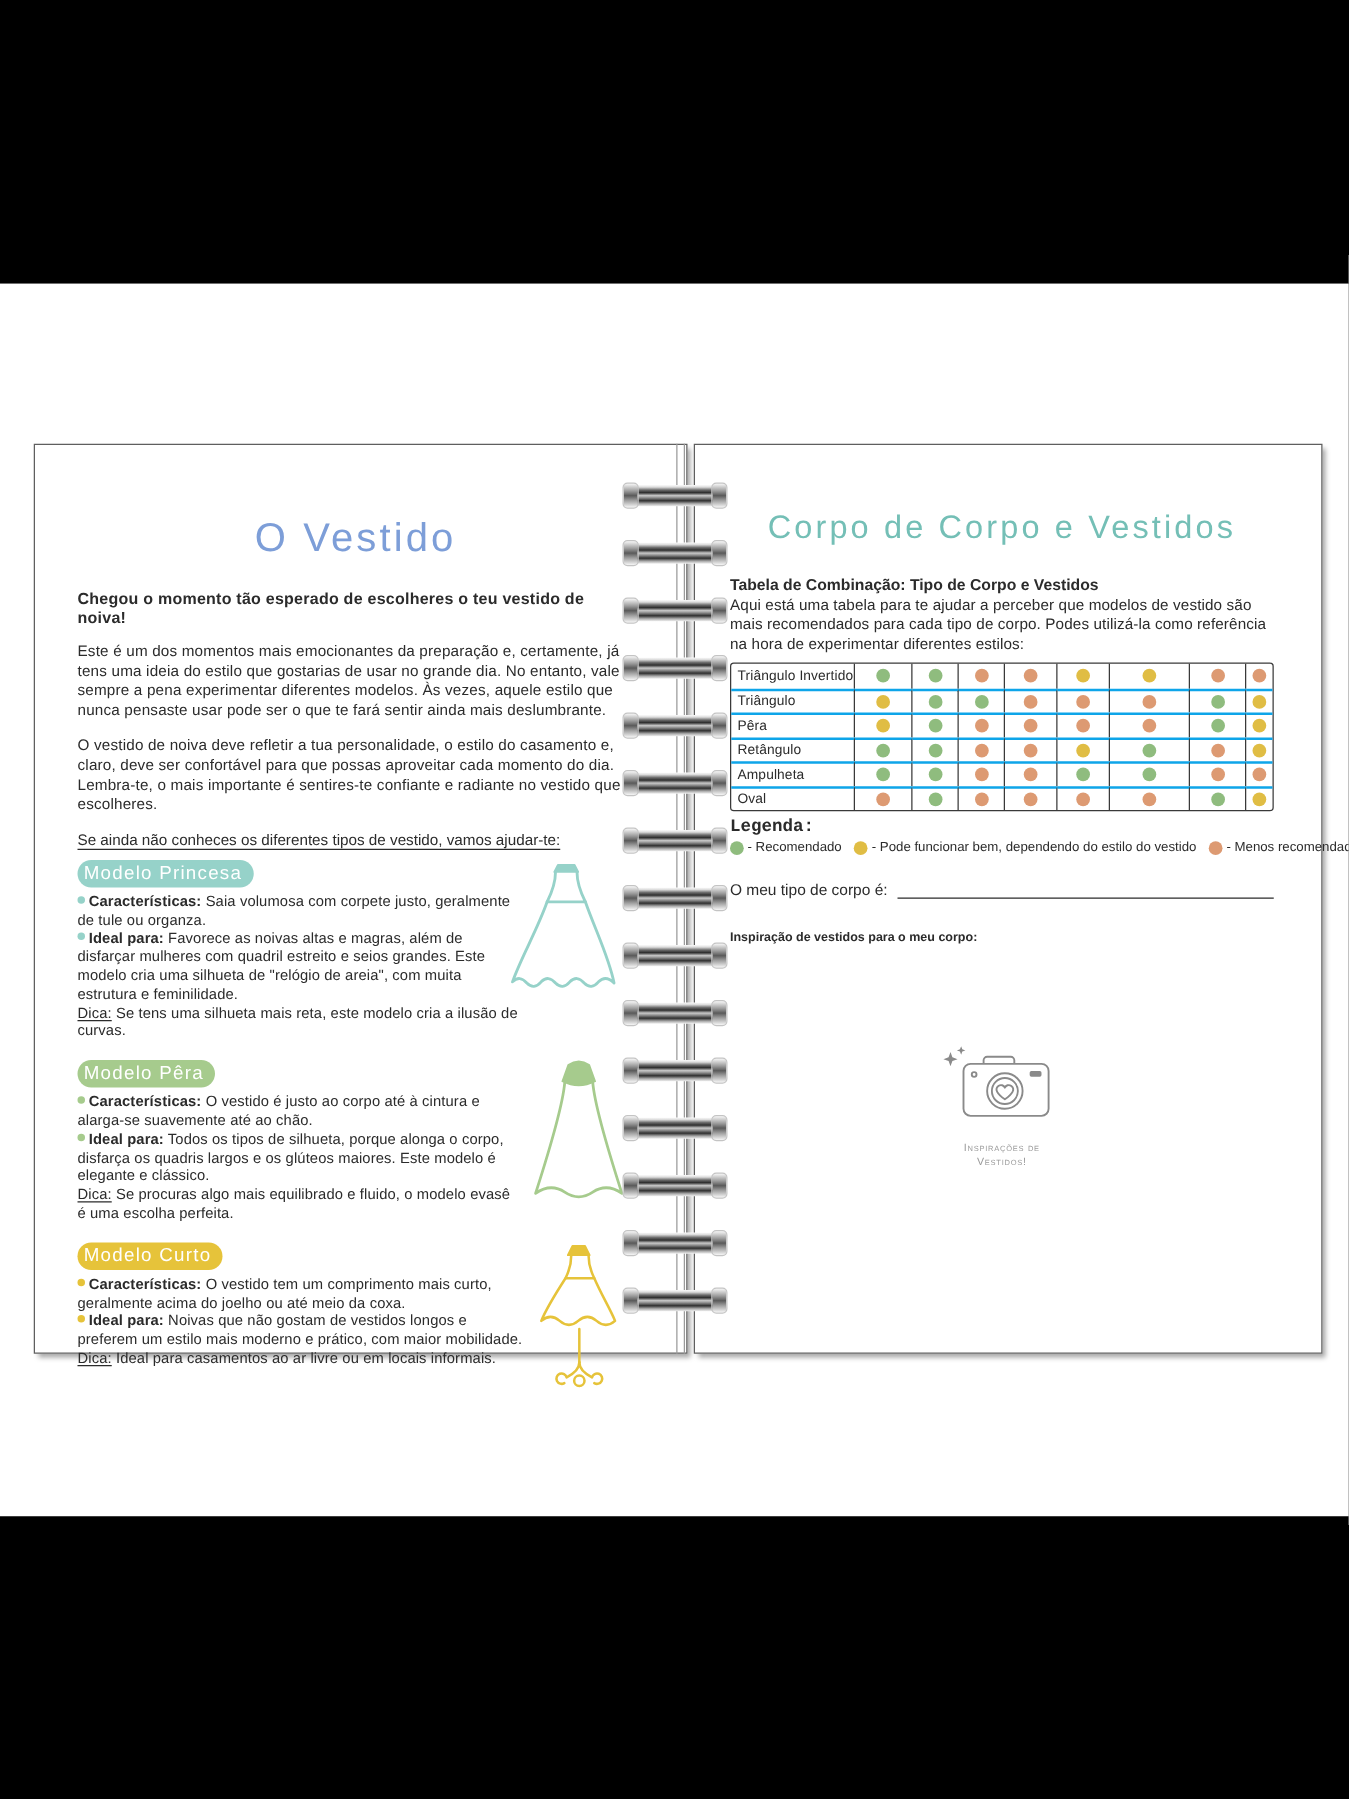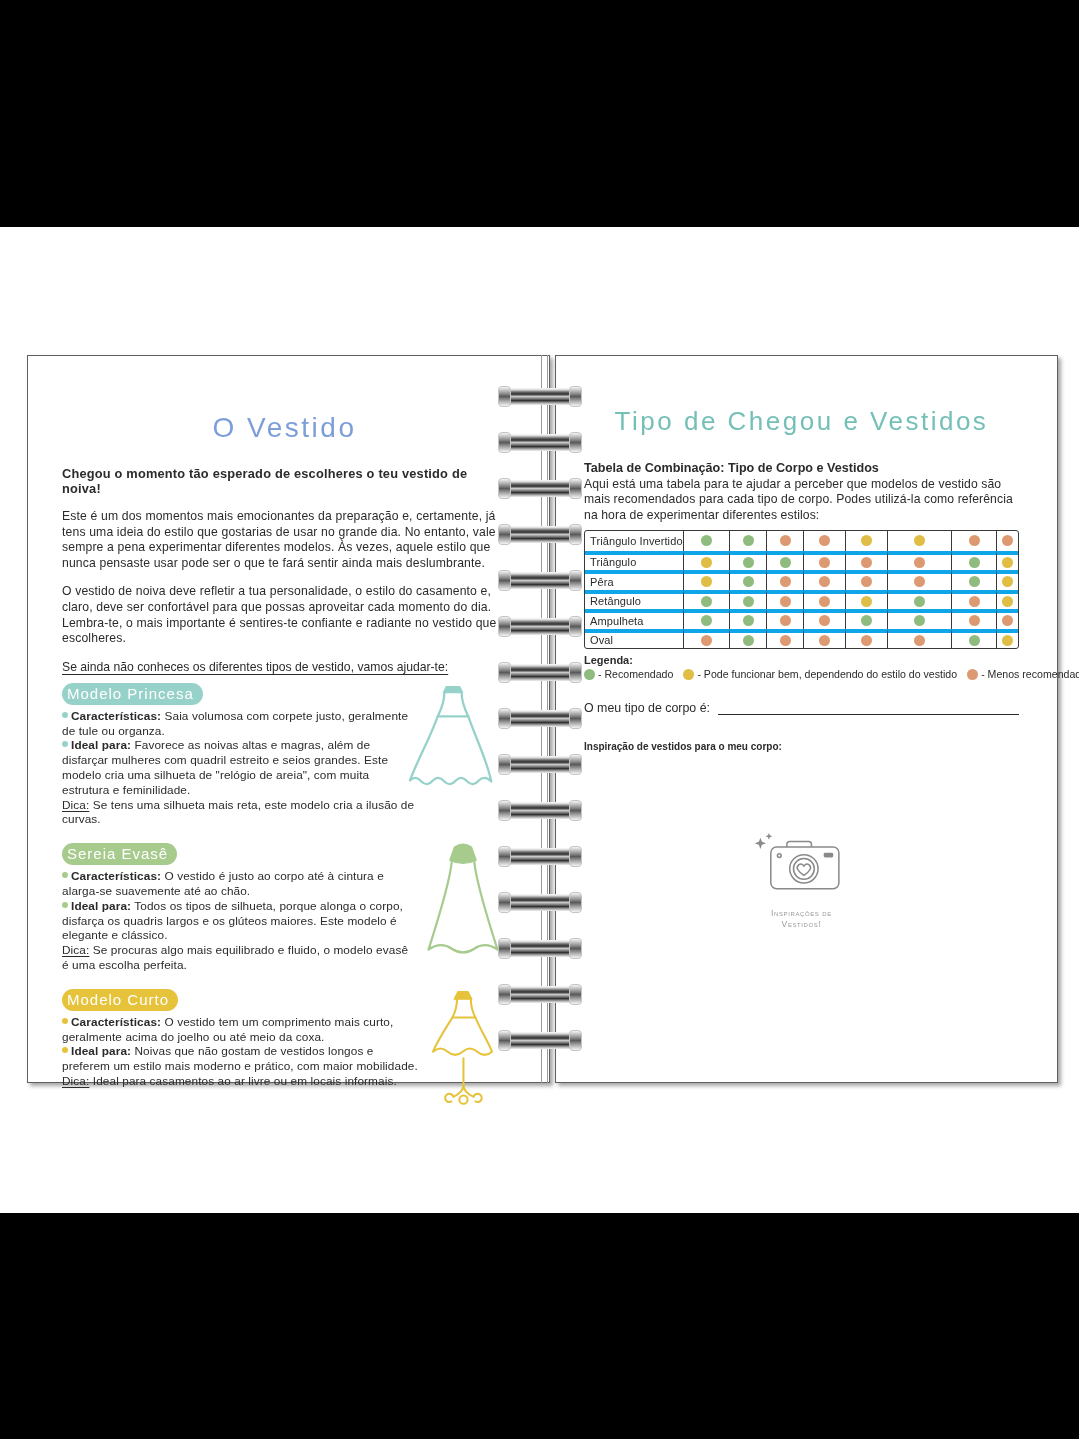--- a/index.html
+++ b/index.html
@@ -21,21 +21,21 @@
   #spiral{position:absolute;left:500px;top:161px;display:flex;flex-direction:column;gap:29px;}
   .coil{width:80px;height:17px;border-radius:5px;position:relative;
         background:linear-gradient(to bottom,#fbfbfb 0%,#dcdcdc 10%,#6a6a6a 24%,#2e2e2e 36%,
                    #c9c9c9 50%,#8d8d8d 60%,#303030 74%,#ababab 88%,#f1f1f1 100%);}
   .coil::before,.coil::after{content:"";position:absolute;top:-2px;bottom:-2px;width:11px;
         border-radius:4px;border:1px solid #c4c4c4;
         background:linear-gradient(to bottom,#f6f6f6,#9d9d9d 30%,#5a5a5a 50%,#9d9d9d 70%,#f6f6f6);}
   .coil::before{left:-2px;} .coil::after{right:-2px;}
 
   
-  .page-title{text-align:center;font-size:28px;letter-spacing:2.5px;font-weight:400;}
+  .page-title{text-align:center;font-size:32px;letter-spacing:2.5px;font-weight:400;}
   #page-left .page-title{margin:0 0 2px 0;}
   .lead{font-weight:bold;font-size:12.8px;margin-top:22px;letter-spacing:0.2px;}
   .para{font-size:12.2px;line-height:15.6px;margin-top:13px;letter-spacing:0.15px;text-align:left;}
   .note{font-size:12.2px;margin-top:13px;text-decoration:underline;text-underline-offset:3px;}
 
   .model-section{position:relative;margin-top:9px;min-height:118px;}
   .section-header{display:inline-block;color:#fff;font-size:15px;letter-spacing:1px;
                   padding:2px 9px 3px 5px;margin-bottom:4px;border-radius:11px;}
   .section-text{width:356px;font-size:11.8px;line-height:14.8px;letter-spacing:0.1px;}
   .section-text p{margin:0;}
@@ -48,28 +48,28 @@
   
   #page-right .page-title{margin:0 0 6px 0;font-size:26px;}
   .subtitle{font-weight:bold;font-size:12.6px;margin-top:24px;}
   .intro{font-size:12.2px;line-height:15.4px;margin-top:2px;letter-spacing:0.1px;}
 
   .ctable{margin-top:7px;}
   .ctable-head,.ctable-body{display:grid;grid-template-columns:99px 46px 37px 37px 42px 42px 64px 45px auto;}
   .th{margin:1px;border-radius:5px;color:#fff;font-size:9.5px;text-align:center;
       padding:4px 1px;white-space:nowrap;overflow:hidden;letter-spacing:0.2px;}
   .ctable-body{border:1px solid #3a3a3a;border-radius:3px;}
-  .td{border-right:1px solid #3a3a3a;border-top:4px solid #0ea5e9;min-height:19.5px;
+  .td{border-right:1px solid #3a3a3a;border-top:2px solid #0ea5e9;min-height:19.5px;
       display:flex;align-items:center;justify-content:center;box-sizing:border-box;}
   .td:nth-child(-n+9){border-top:none;}
   .td:nth-child(9n){border-right:none;}
   .td-label{justify-content:flex-start;padding-left:5px;font-size:11px;letter-spacing:0.1px;}
   .dot{display:inline-block;width:11px;height:11px;border-radius:50%;}
 
-  .legend-title{font-size:11px;margin-top:5px;font-weight:bold;}
+  .legend-title{font-size:14px;margin-top:5px;font-weight:bold;font-family:Liberation Mono, monospace;}
   .legend-row{font-size:10.6px;margin-top:2px;display:flex;align-items:center;gap:10px;white-space:nowrap;}
   .legend-item{display:inline-flex;align-items:center;gap:3px;}
 
   .fill-row{display:flex;align-items:flex-end;margin-top:20px;font-size:12.4px;justify-content:flex-end;}
   .fill-line{flex:1;border-bottom:1.4px solid #2b2b2b;margin-left:8px;height:14px;}
   .inspiration{font-weight:bold;font-size:10px;margin-top:26px;}
 
   .camera-wrap{margin-top:78px;text-align:center;}
   .camera-caption{font-size:8.5px;color:#9a9a9a;letter-spacing:0.6px;line-height:11px;
                   font-variant:small-caps;margin-top:2px;}
@@ -106,21 +106,21 @@
         </div>
       </div>
 
       <div class="model-section" style="margin-top:16px;">
         <svg class="dress evase" width="84" height="120" viewBox="0 0 90 128" style="color: rgb(166, 203, 141);">
           <g stroke="currentColor" stroke-width="2.4" fill="none" stroke-linejoin="round" stroke-linecap="round">
             <path d="M36,4 q9,-6 18,0 l5,14 q-14,7 -28,0 z" fill="currentColor" stroke-width="1.5"></path>
             <path d="M33,19 C31,42 17,86 8,114 Q21,105 33,113 Q45,121 57,113 Q69,105 82,114 C73,86 59,42 57,19"></path>
           </g>
         </svg>
-        <div class="section-header" style="background-color: rgb(166, 203, 141);">Sereia Evasê</div>
+        <div class="section-header" style="background-color: rgb(166, 203, 141);">Modelo Pêra</div>
         <div class="section-text">
           <p><span class="bullet" style="background-color: rgb(166, 203, 141);"></span><b>Características:</b><span> O vestido é justo ao corpo até à cintura e alarga-se suavemente até ao chão.</span></p>
           <p><span class="bullet" style="background-color: rgb(166, 203, 141);"></span><b>Ideal para:</b><span> Todos os tipos de silhueta, porque alonga o corpo, disfarça os quadris largos e os glúteos maiores. Este modelo é elegante e clássico.</span></p>
           <p class="dica"><u>Dica:</u><span> Se procuras algo mais equilibrado e fluido, o modelo evasê é uma escolha perfeita.</span></p>
         </div>
       </div>
 
       <div class="model-section" style="margin-top:16px;">
         <svg class="dress curto" width="88" height="118" viewBox="0 0 95 128" style="color: rgb(230, 195, 58);">
           <g stroke="currentColor" stroke-width="2.2" fill="none" stroke-linejoin="round" stroke-linecap="round">
@@ -136,21 +136,21 @@
         <div class="section-header" style="background-color: rgb(230, 195, 58);">Modelo Curto</div>
         <div class="section-text">
           <p><span class="bullet" style="background-color: rgb(230, 195, 58);"></span><b>Características:</b><span> O vestido tem um comprimento mais curto, geralmente acima do joelho ou até meio da coxa.</span></p>
           <p><span class="bullet" style="background-color: rgb(230, 195, 58);"></span><b>Ideal para:</b><span> Noivas que não gostam de vestidos longos e preferem um estilo mais moderno e prático, com maior mobilidade.</span></p>
           <p class="dica"><u>Dica:</u><span> Ideal para casamentos ao ar livre ou em locais informais.</span></p>
         </div>
       </div>
     </div>
 
     <div id="page-right" class="page">
-      <div class="page-title" style="color: rgb(116, 191, 182);">Tipo de Chegou e Vestidos</div>
+      <div class="page-title" style="color: rgb(116, 191, 182);">Corpo de Corpo e Vestidos</div>
 
       <div class="subtitle">Tabela de Combinação: Tipo de Corpo e Vestidos</div>
       <div class="intro">Aqui está uma tabela para te ajudar a perceber que modelos de vestido são mais recomendados para cada tipo de corpo. Podes utilizá-la como referência na hora de experimentar diferentes estilos:</div>
 
       <div class="ctable">
         <div class="ctable-body">
             <div class="td td-label">Triângulo Invertido</div>
             <div class="td">
               <span class="dot" style="background-color: rgb(143, 188, 126);"></span>
             </div>

